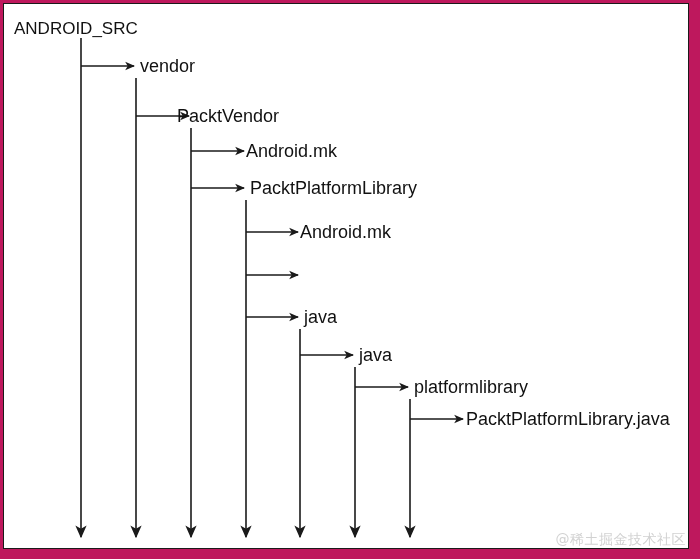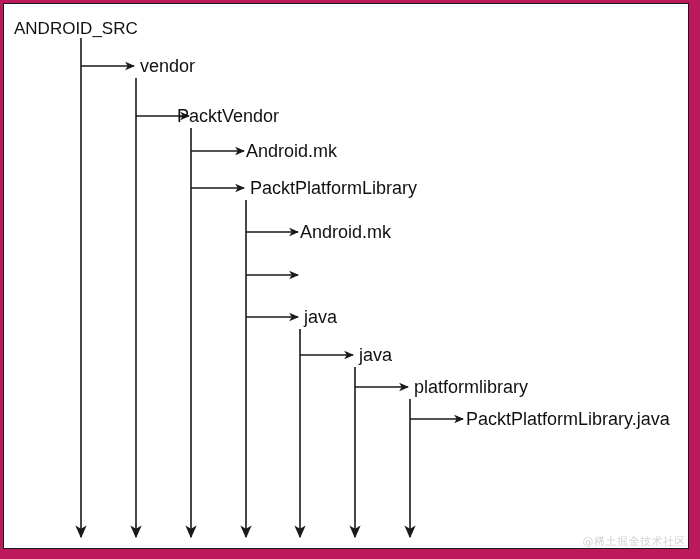--- a/index.html
+++ b/index.html
@@ -49,21 +49,21 @@
     font-size: 17px;
     line-height: 17px;
     white-space: nowrap;
     font-family: "Liberation Sans", "DejaVu Sans", sans-serif;
   }
   #watermark {
     position: absolute;
     right: 14px;
     bottom: 10px;
     color: #d2d2d2;
-    font-size: 11px;
+    font-size: 14px;
     letter-spacing: 0.5px;
     font-family: "DejaVu Sans", "Liberation Sans", sans-serif;
     user-select: none;
   }
 </style>
 </head>
 <body>
 
 <div id="canvas">
 

